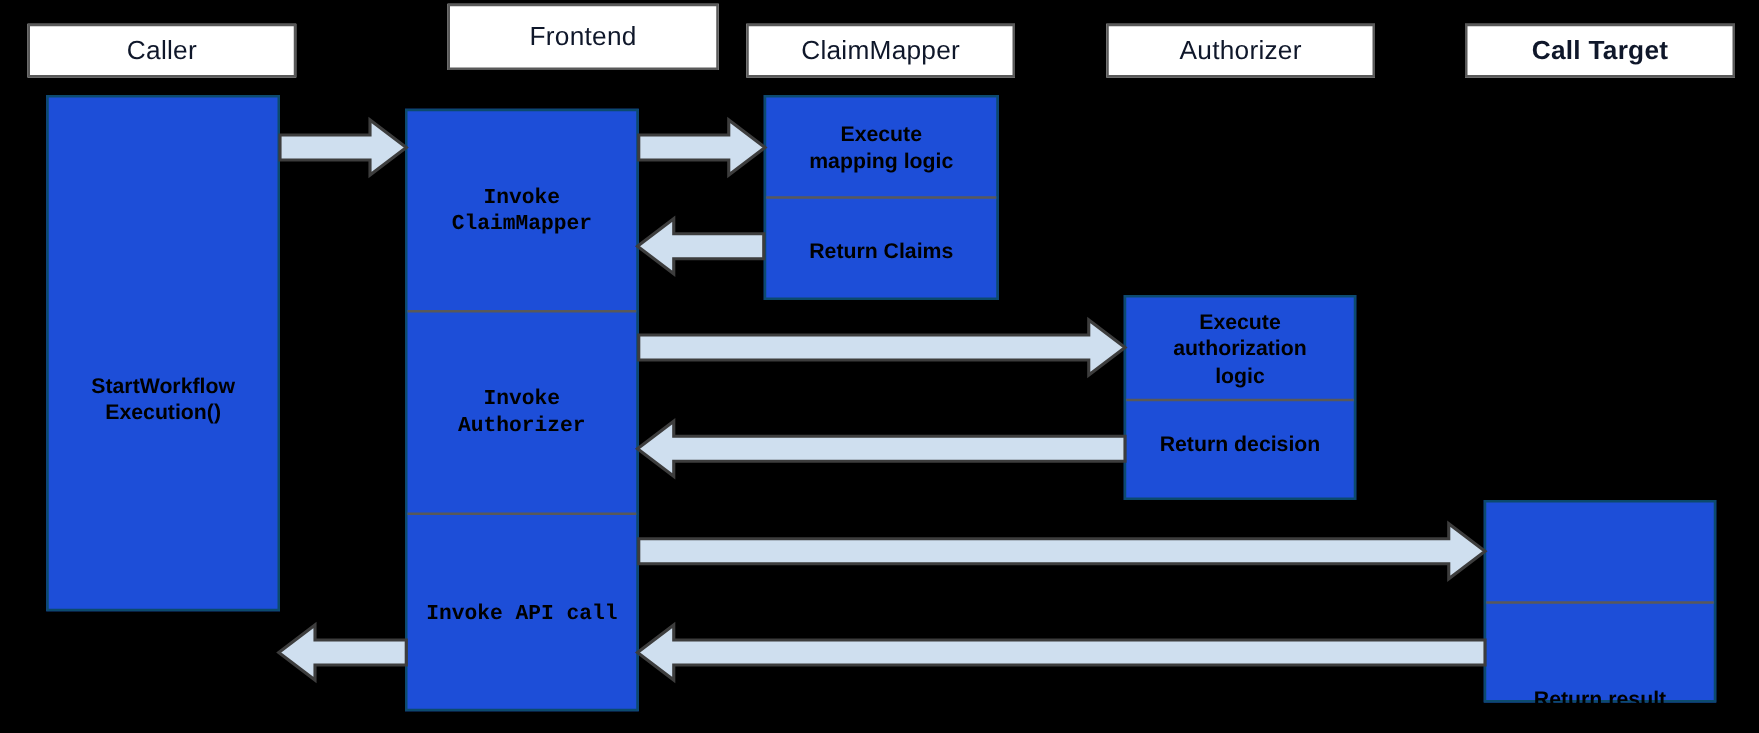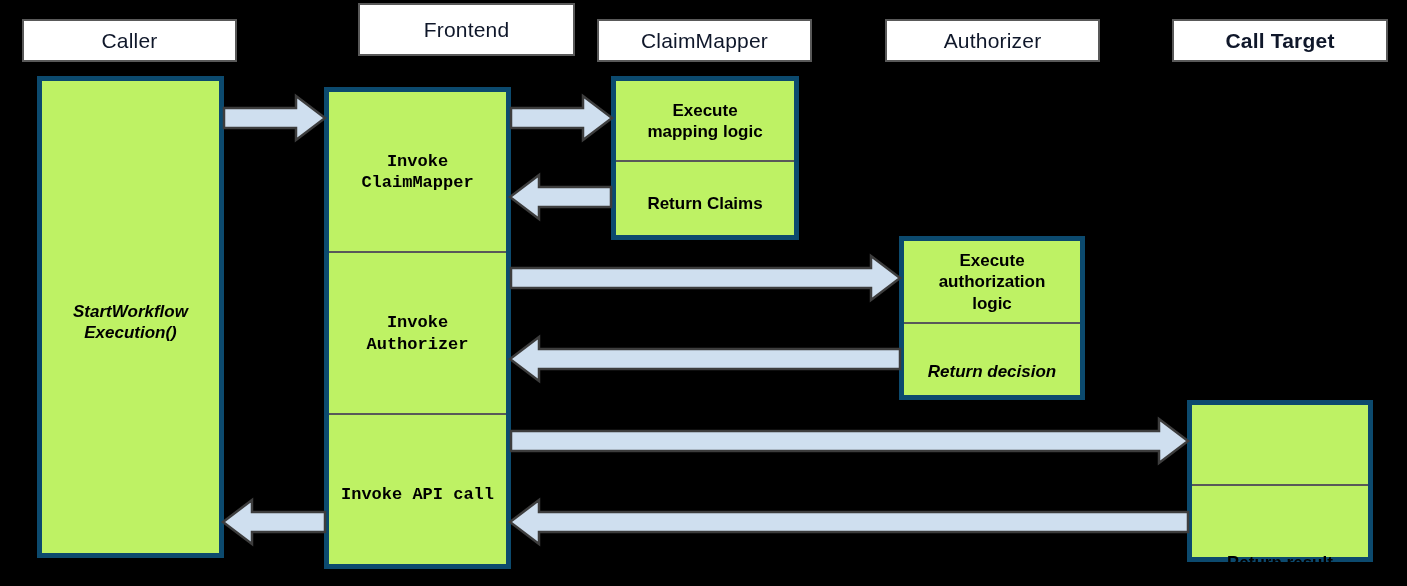--- a/index.html
+++ b/index.html
@@ -26,22 +26,22 @@
     justify-content: center;
     color: #0f172a;
     font-size: 21px;
     font-weight: 400;
     letter-spacing: 0.2px;
     line-height: 1;
     text-align: right;
   }
   .activation {
     position: absolute;
-    background: #bef264;
-    border: 5px solid #0c4a6e;
+    background: #1d4ed8;
+    border: 2px solid #0c4a6e;
     box-sizing: border-box;
   }
   .act-cell {
     position: absolute;
     left: 0;
     right: 0;
     box-sizing: border-box;
     display: flex;
     align-items: center;
     justify-content: center;
@@ -87,42 +87,42 @@
   <div class="lane-header" style="left:597px; top:19px; width:215px; height:43px;">
     <span>ClaimMapper</span>
   </div>
   <div class="lane-header" style="left:885px; top:19px; width:215px; height:43px;">
     <span>Authorizer</span>
   </div>
   <div class="lane-header" style="left:1172px; top:19px; width:216px; height:43px;font-weight:bold;">
     <span>Call Target</span>
   </div>
 
-  <div class="activation" style="left:37px; top:76px; width:187px; height:482px;font-style:italic;">
+  <div class="activation" style="left:37px; top:76px; width:187px; height:413px;">
     <div class="act-cell" style="top:0; height:482px;">StartWorkflow<br>Execution()</div>
   </div>
 
   <div class="activation" style="left:324px; top:87px; width:187px; height:482px;font-family:Liberation Mono, monospace;">
     <div class="act-cell" style="top:0; height:160px;">Invoke<br>ClaimMapper</div>
     <div class="act-divider" style="top:159px;"></div>
     <div class="act-cell" style="top:161px; height:161px;">Invoke<br>Authorizer</div>
     <div class="act-divider" style="top:321px;"></div>
     <div class="act-cell" style="top:323px; height:159px;">Invoke API call</div>
   </div>
 
   <div class="activation" style="left:611px; top:76px; width:188px; height:164px;">
     <div class="act-cell" style="top:0; height:80px;">Execute<br>mapping logic</div>
     <div class="act-divider" style="top:79px;"></div>
     <div class="act-cell" style="top:81px; height:83px;text-align:center;">Return Claims</div>
   </div>
 
   <div class="activation" style="left:899px; top:236px; width:186px; height:164px;">
     <div class="act-cell" style="top:0; height:82px;">Execute<br>authorization<br>logic</div>
     <div class="act-divider" style="top:81px;"></div>
-    <div class="act-cell" style="top:90px; height:81px;font-style:italic;">Return decision</div>
+    <div class="act-cell" style="top:77px; height:81px;">Return decision</div>
   </div>
 
   <div class="activation" style="left:1187px; top:400px; width:186px; height:162px;">
     <div class="act-divider" style="top:79px;"></div>
     <div class="act-cell" style="top:81px; height:81px;margin-top:36px;">Return result</div>
   </div>
 
   <div class="arrow" style="left:224px; top:96px; width:101px; height:44px;">
     <svg width="101" height="44" viewBox="0 0 101 44" preserveAspectRatio="none">
       <polygon class="arrow-shape" points="0,12 72,12 72,0 101,22 72,44 72,32 0,32"></polygon>

